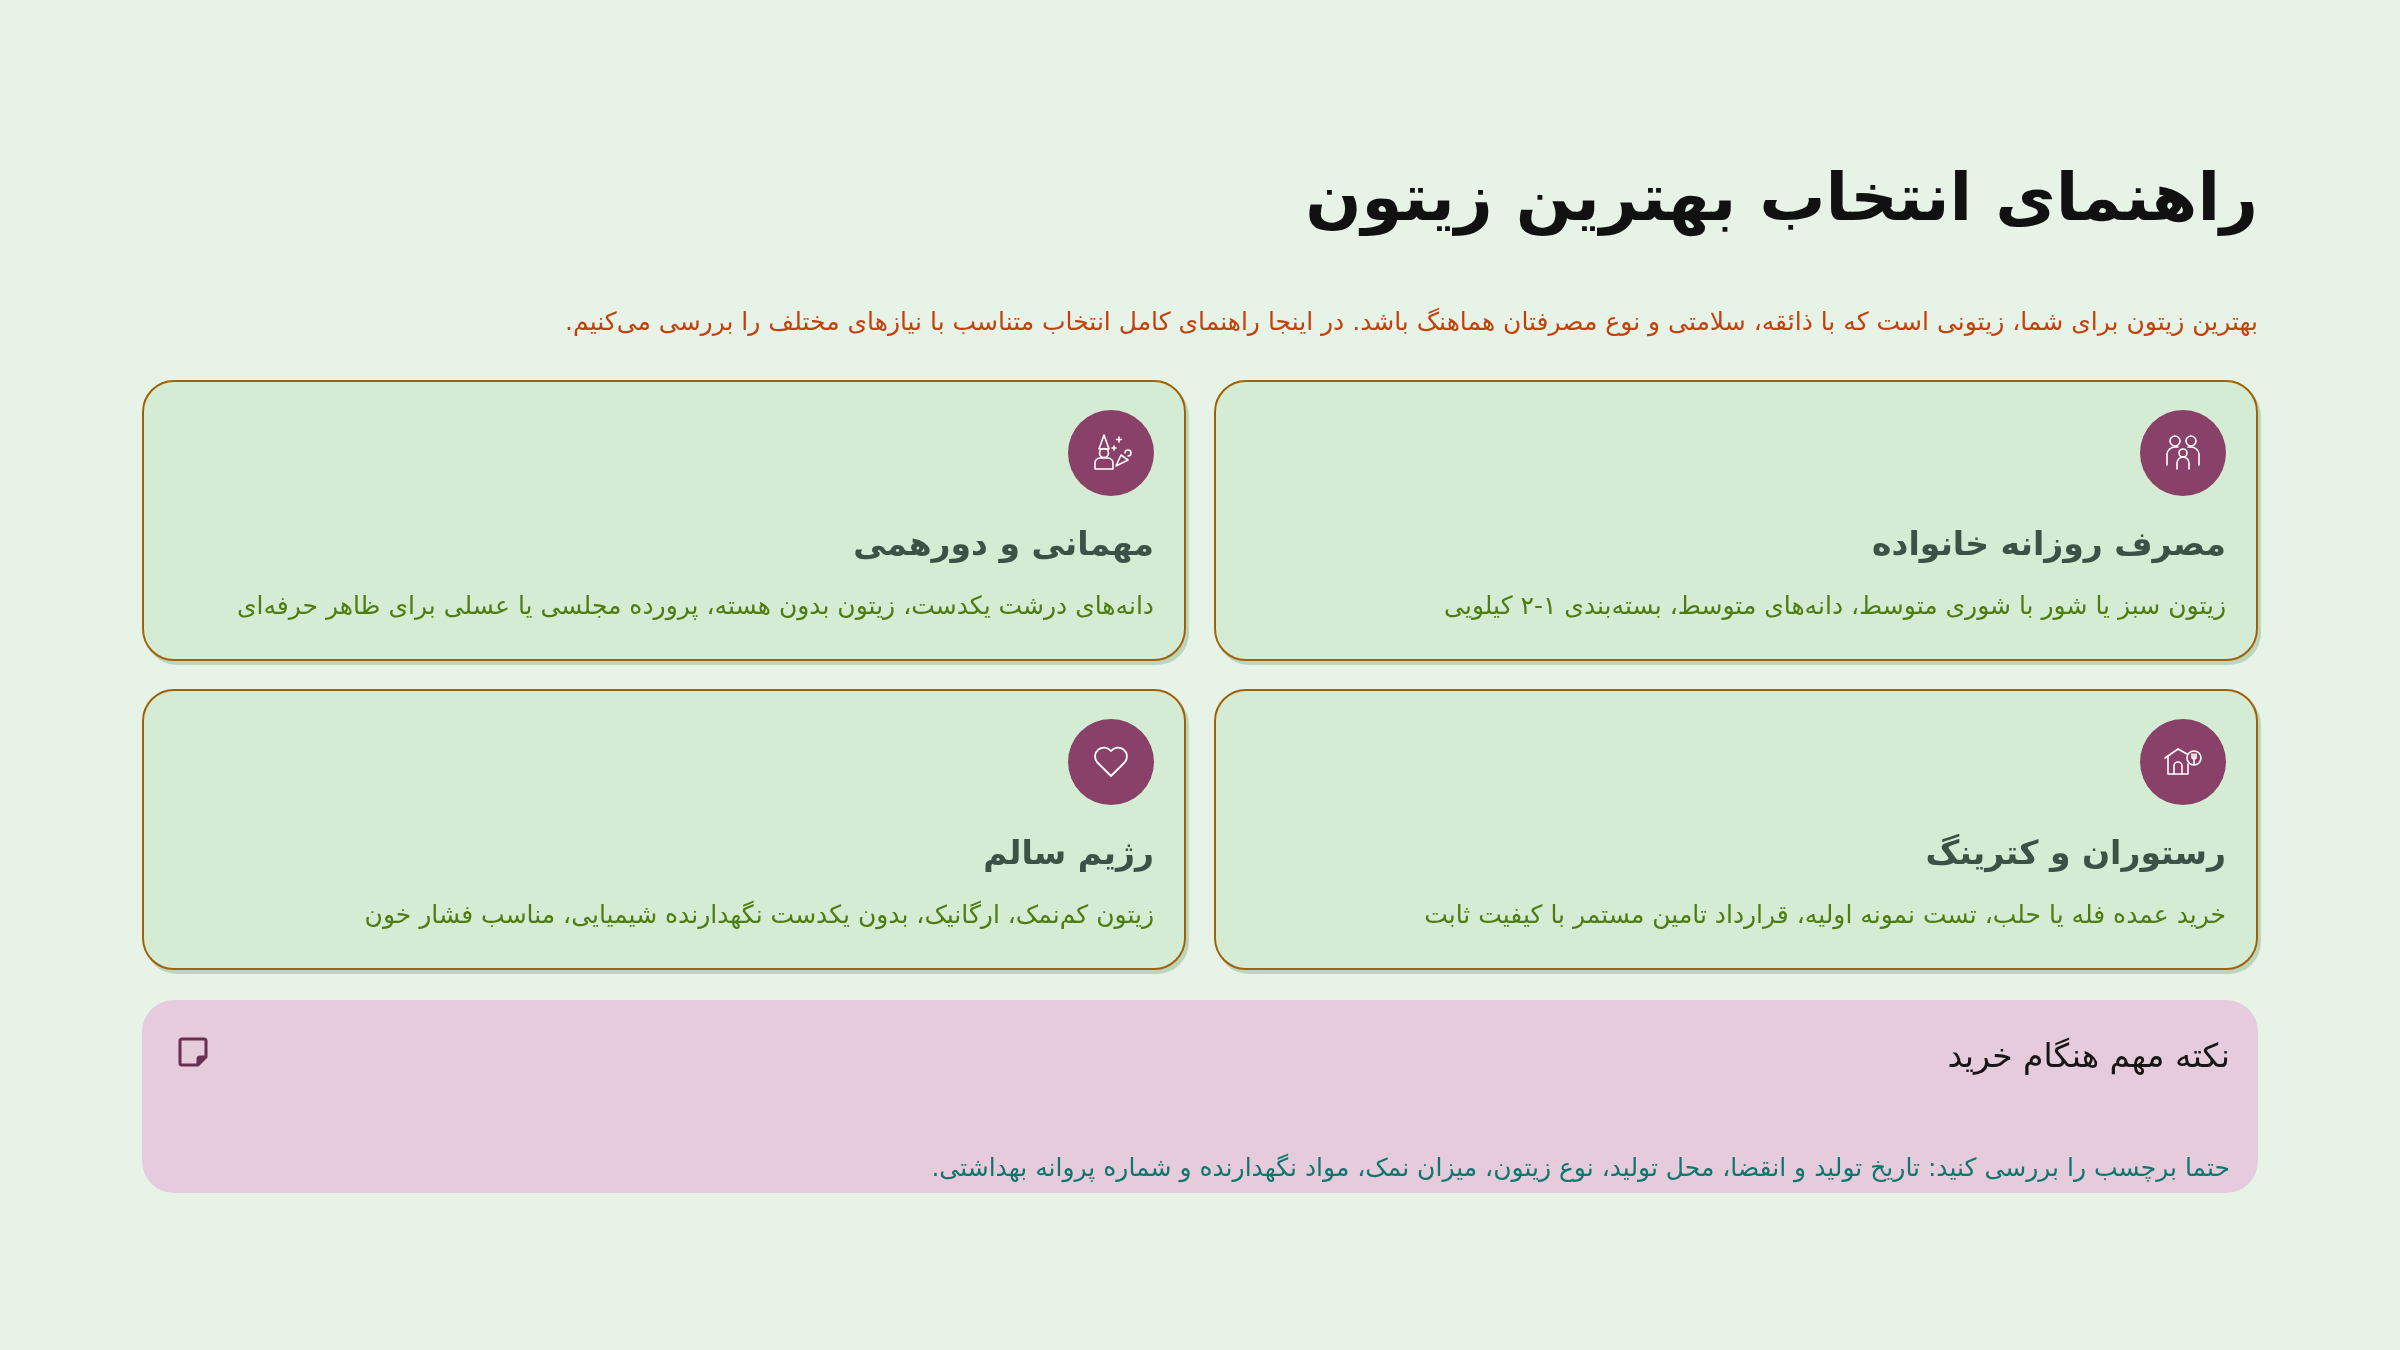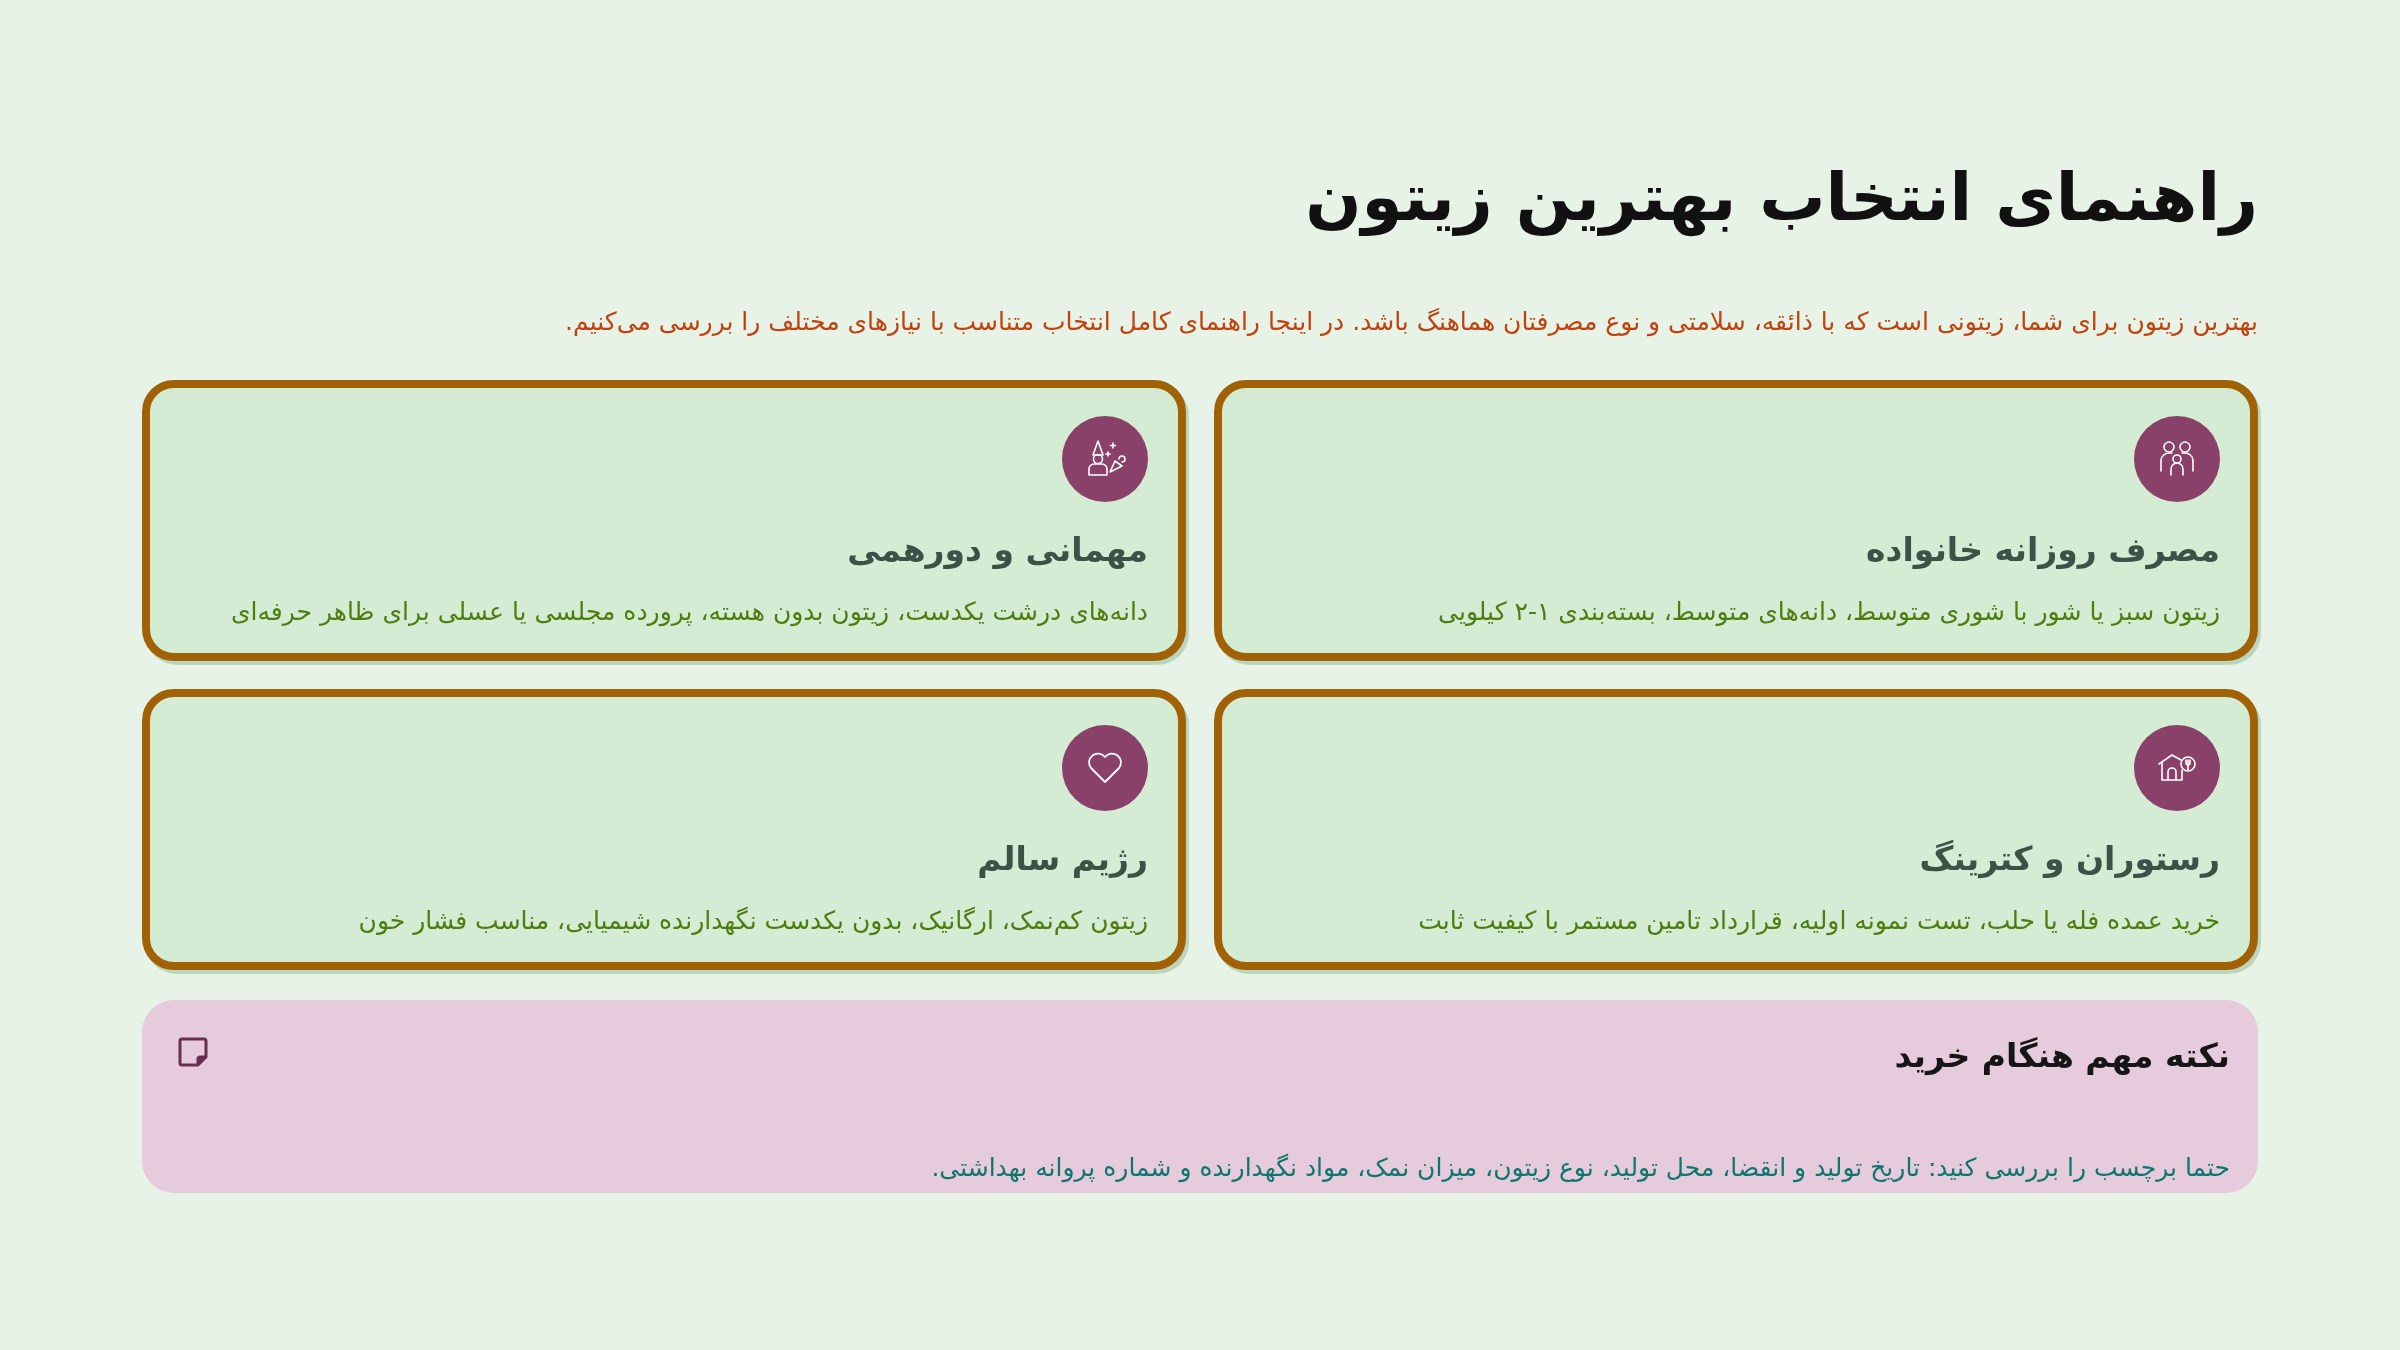--- a/index.html
+++ b/index.html
@@ -43,21 +43,21 @@
       right: 0;
       top: 380px;
       display: grid;
       grid-template-columns: 1fr 1fr;
       column-gap: 28px;
       row-gap: 28px;
     }
     .card {
       height: 281px;
       background: #d4ebd4;
-      border: 8px solid #a16207;
+      border: 2px solid #a16207;
       border-radius: 32px;
       box-shadow: 3px 4px 0 #bcd5bd;
       position: relative;
       padding: 0 30px;
     }
     .card .icon-circle {
       position: absolute;
       right: 30px;
       top: 28px;
       width: 86px;
@@ -102,21 +102,21 @@
       left: 35px;
       top: 36px;
       width: 32px;
       height: 32px;
     }
     .note .note-title {
       position: absolute;
       right: 28px;
       top: 32px;
       font-size: 33px;
-      font-weight: bold;
+      font-weight: normal;
       color: #161616;
       line-height: 48px;
       white-space: nowrap;
     }
     .note .note-body {
       position: absolute;
       right: 28px;
       top: 106px;
       font-size: 25px;
       color: #0f766e;

